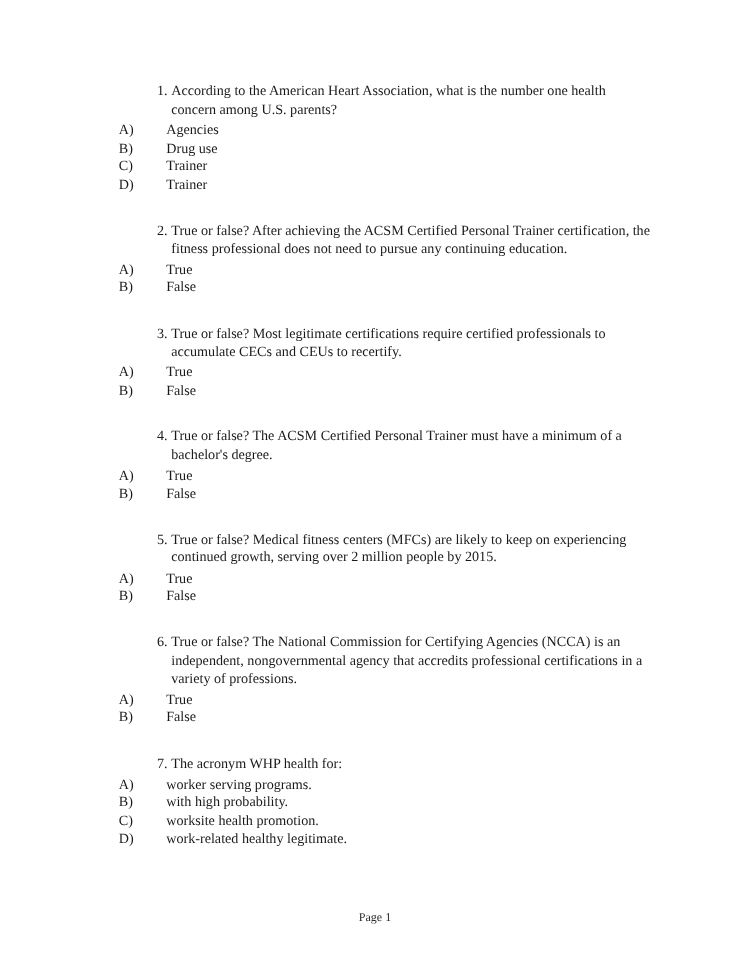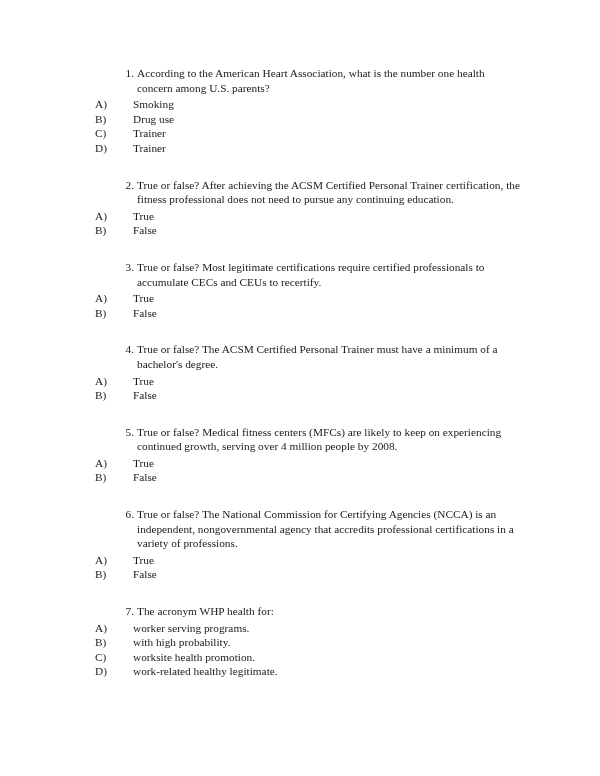--- a/index.html
+++ b/index.html
@@ -98,21 +98,21 @@
 <div id="page">
 
   <div id="content">
       <div class="question-block">
         <div class="stem">
           <span class="num">1.</span>
           <span class="stem-text">According to the American Heart Association, what is the number one health concern among U.S. parents?</span>
         </div>
         <div class="option">
           <span class="opt-label">A)</span>
-          <span class="opt-text">Smoking</span>
+          <span class="opt-text">Agencies</span>
         </div>
         <div class="option">
           <span class="opt-label">B)</span>
           <span class="opt-text">Drug use</span>
         </div>
         <div class="option">
           <span class="opt-label">C)</span>
           <span class="opt-text">Trainer</span>
         </div>
         <div class="option">
@@ -158,21 +158,21 @@
           <span class="opt-text">True</span>
         </div>
         <div class="option">
           <span class="opt-label">B)</span>
           <span class="opt-text">False</span>
         </div>
       </div>
       <div class="question-block">
         <div class="stem">
           <span class="num">5.</span>
-          <span class="stem-text">True or false? Medical fitness centers (MFCs) are likely to keep on experiencing continued growth, serving over 4 million people by 2008.</span>
+          <span class="stem-text">True or false? Medical fitness centers (MFCs) are likely to keep on experiencing continued growth, serving over 2 million people by 2015.</span>
         </div>
         <div class="option">
           <span class="opt-label">A)</span>
           <span class="opt-text">True</span>
         </div>
         <div class="option">
           <span class="opt-label">B)</span>
           <span class="opt-text">False</span>
         </div>
       </div>
@@ -207,14 +207,17 @@
           <span class="opt-label">C)</span>
           <span class="opt-text">worksite health promotion.</span>
         </div>
         <div class="option">
           <span class="opt-label">D)</span>
           <span class="opt-text">work-related healthy legitimate.</span>
         </div>
       </div>
     </div>
 
+  <div id="footer">
+    <span>Page 1</span>
+  </div>
 
 </div>
 
 </body></html>

